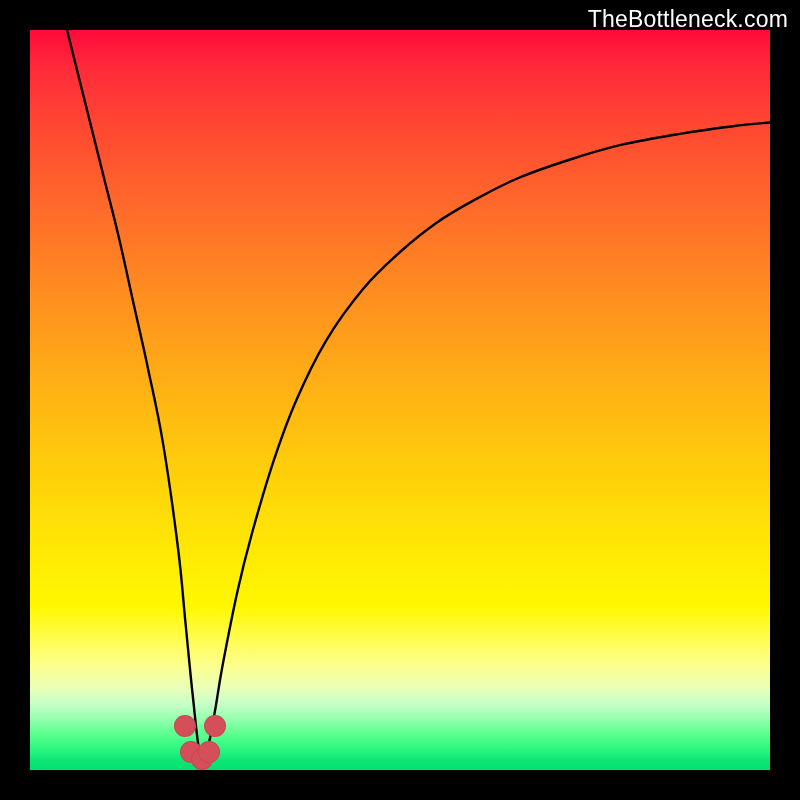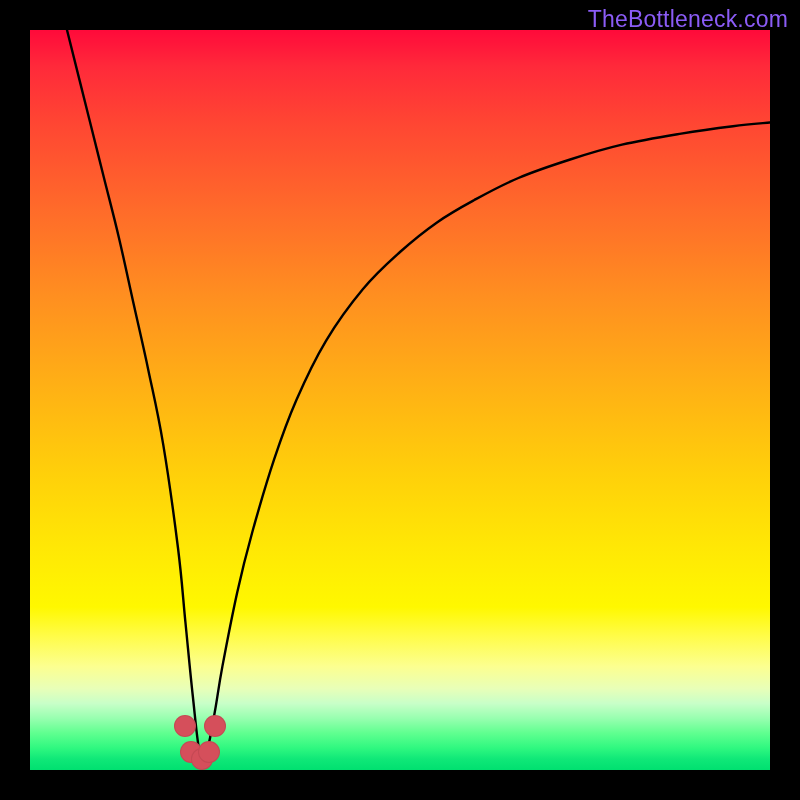--- a/index.html
+++ b/index.html
@@ -52,21 +52,21 @@
       #60ff90 95%,
       #30f880 97%,
       #10e878 98.5%,
       #00e070 100%
     );
   }
   .watermark {
     position: absolute;
     top: 6px;
     right: 12px;
-    color: #8b5cf6;
+    color: #ffffff;
     font-size: 23px;
     font-weight: 500;
     letter-spacing: 0.2px;
     user-select: none;
     z-index: 10;
     text-align: right;
   }
   svg.curves {
     position: absolute;
     left: 0;

